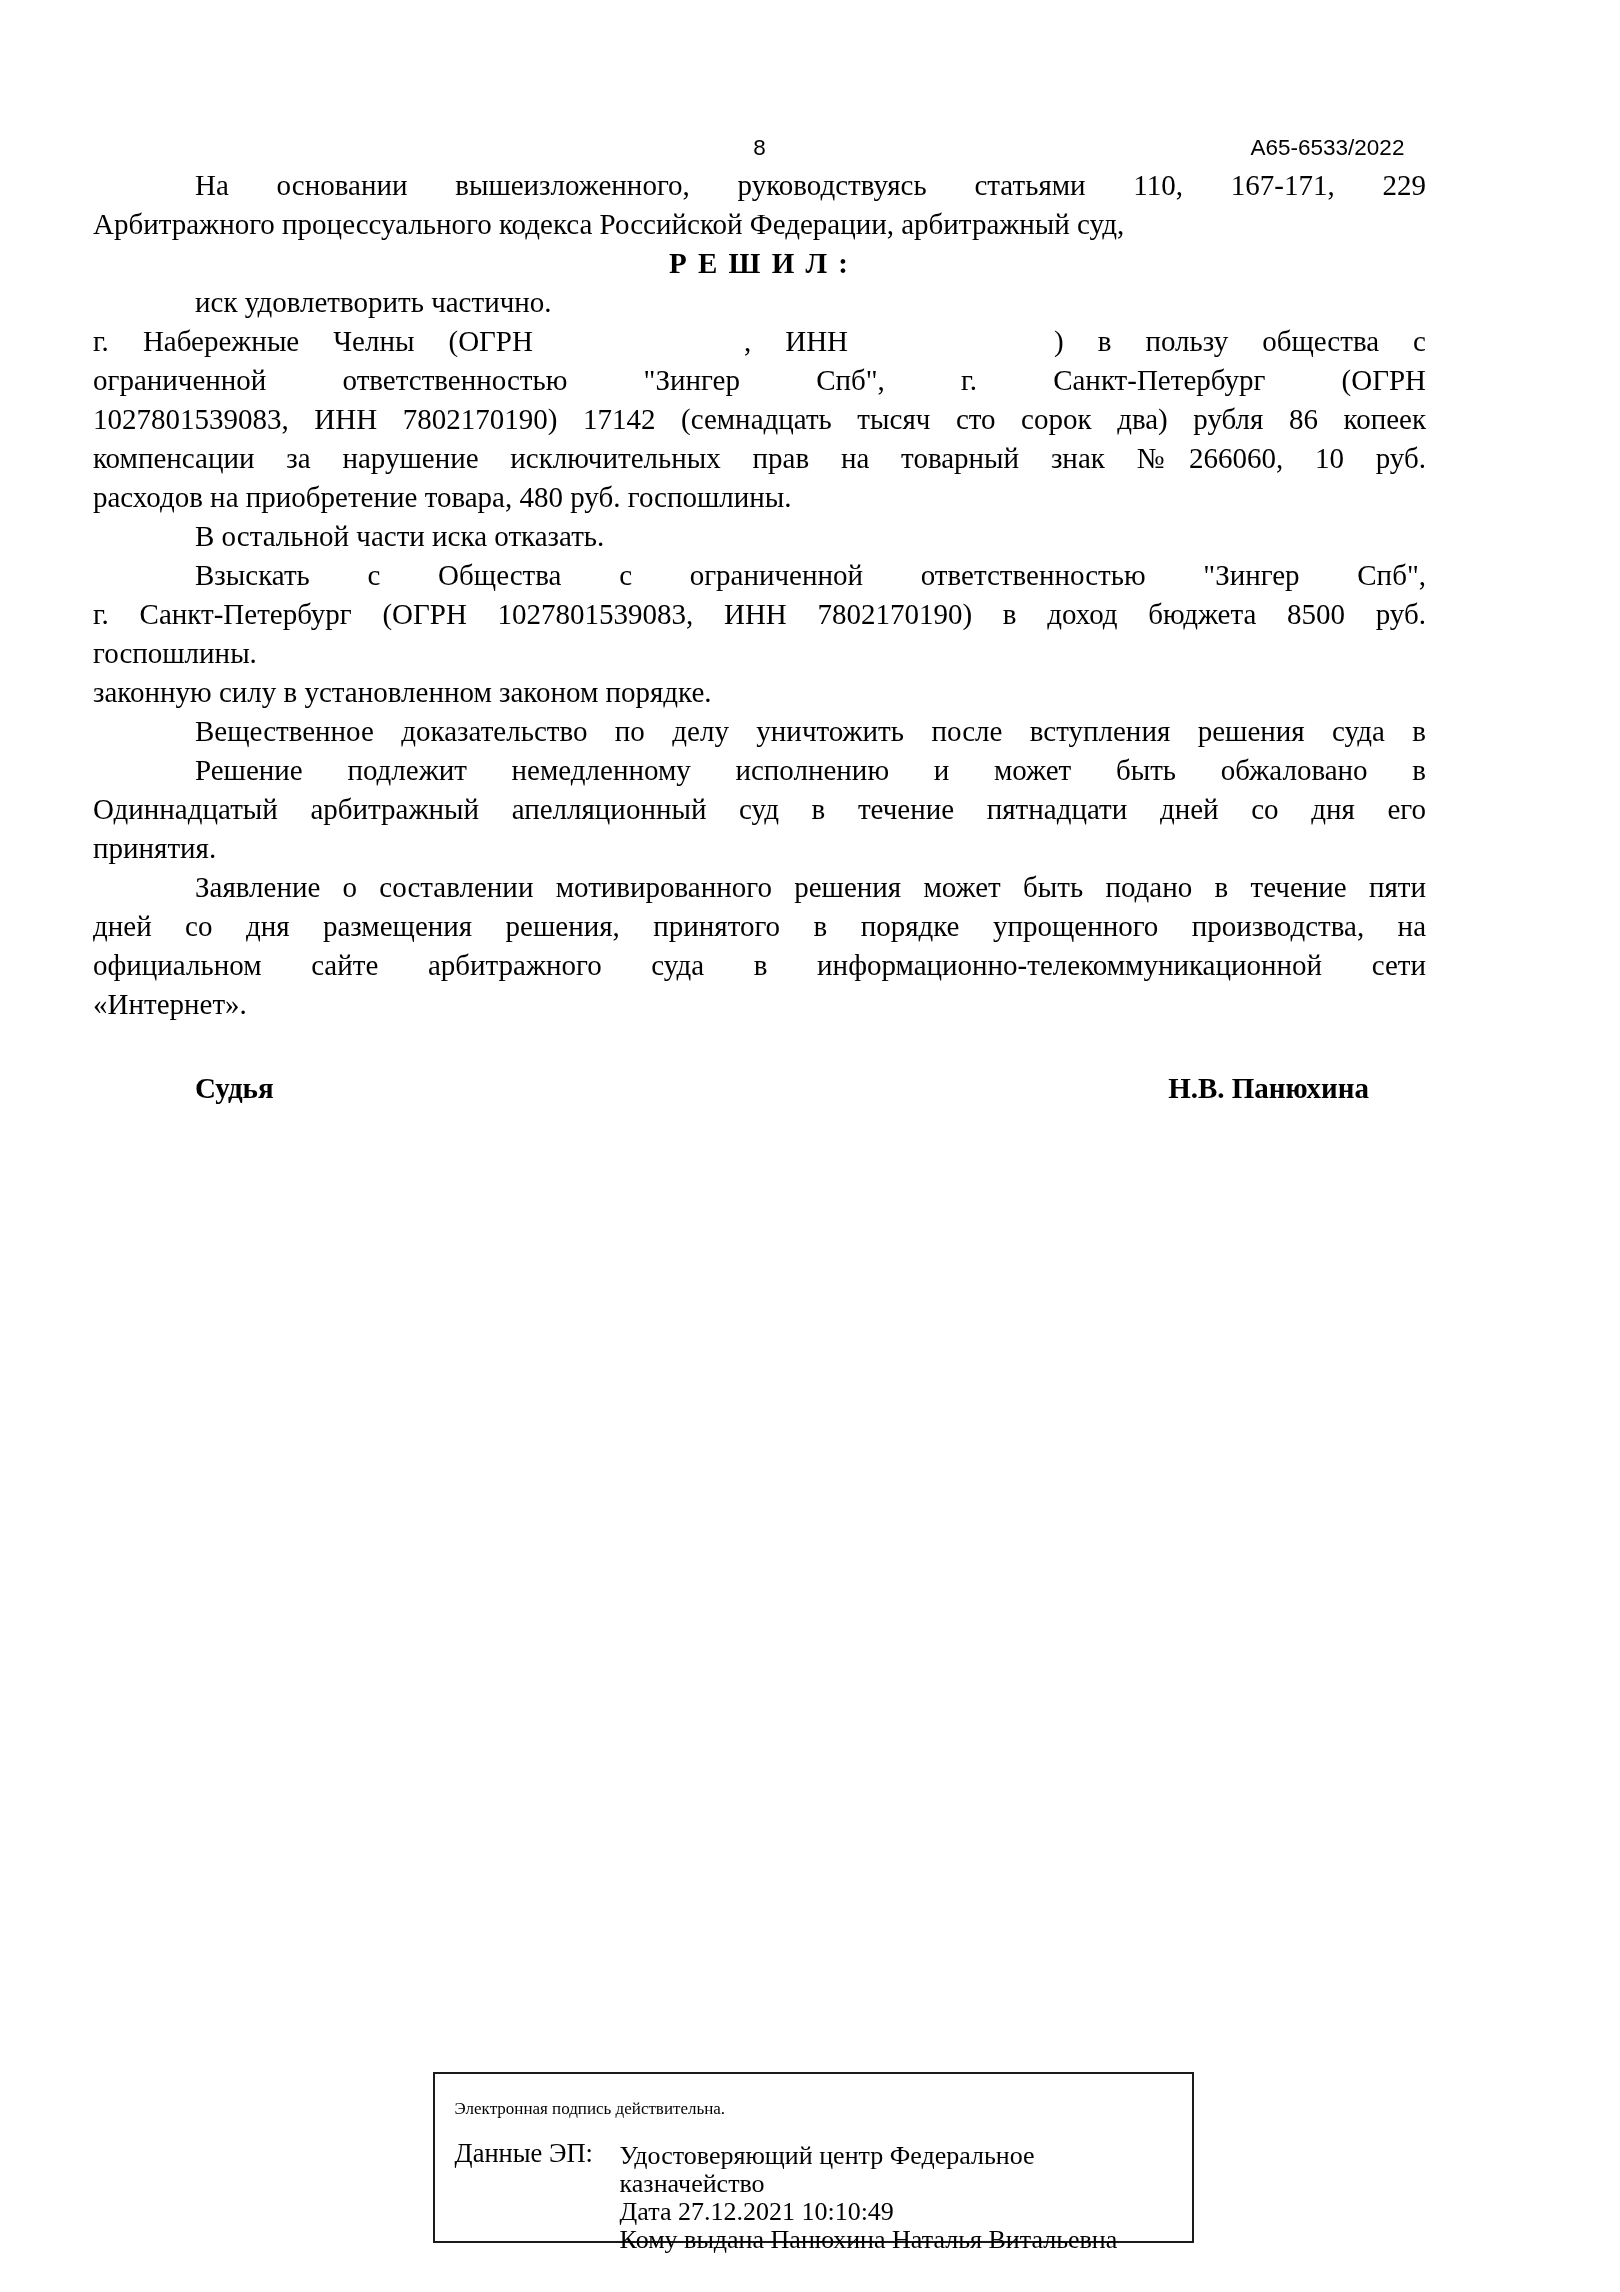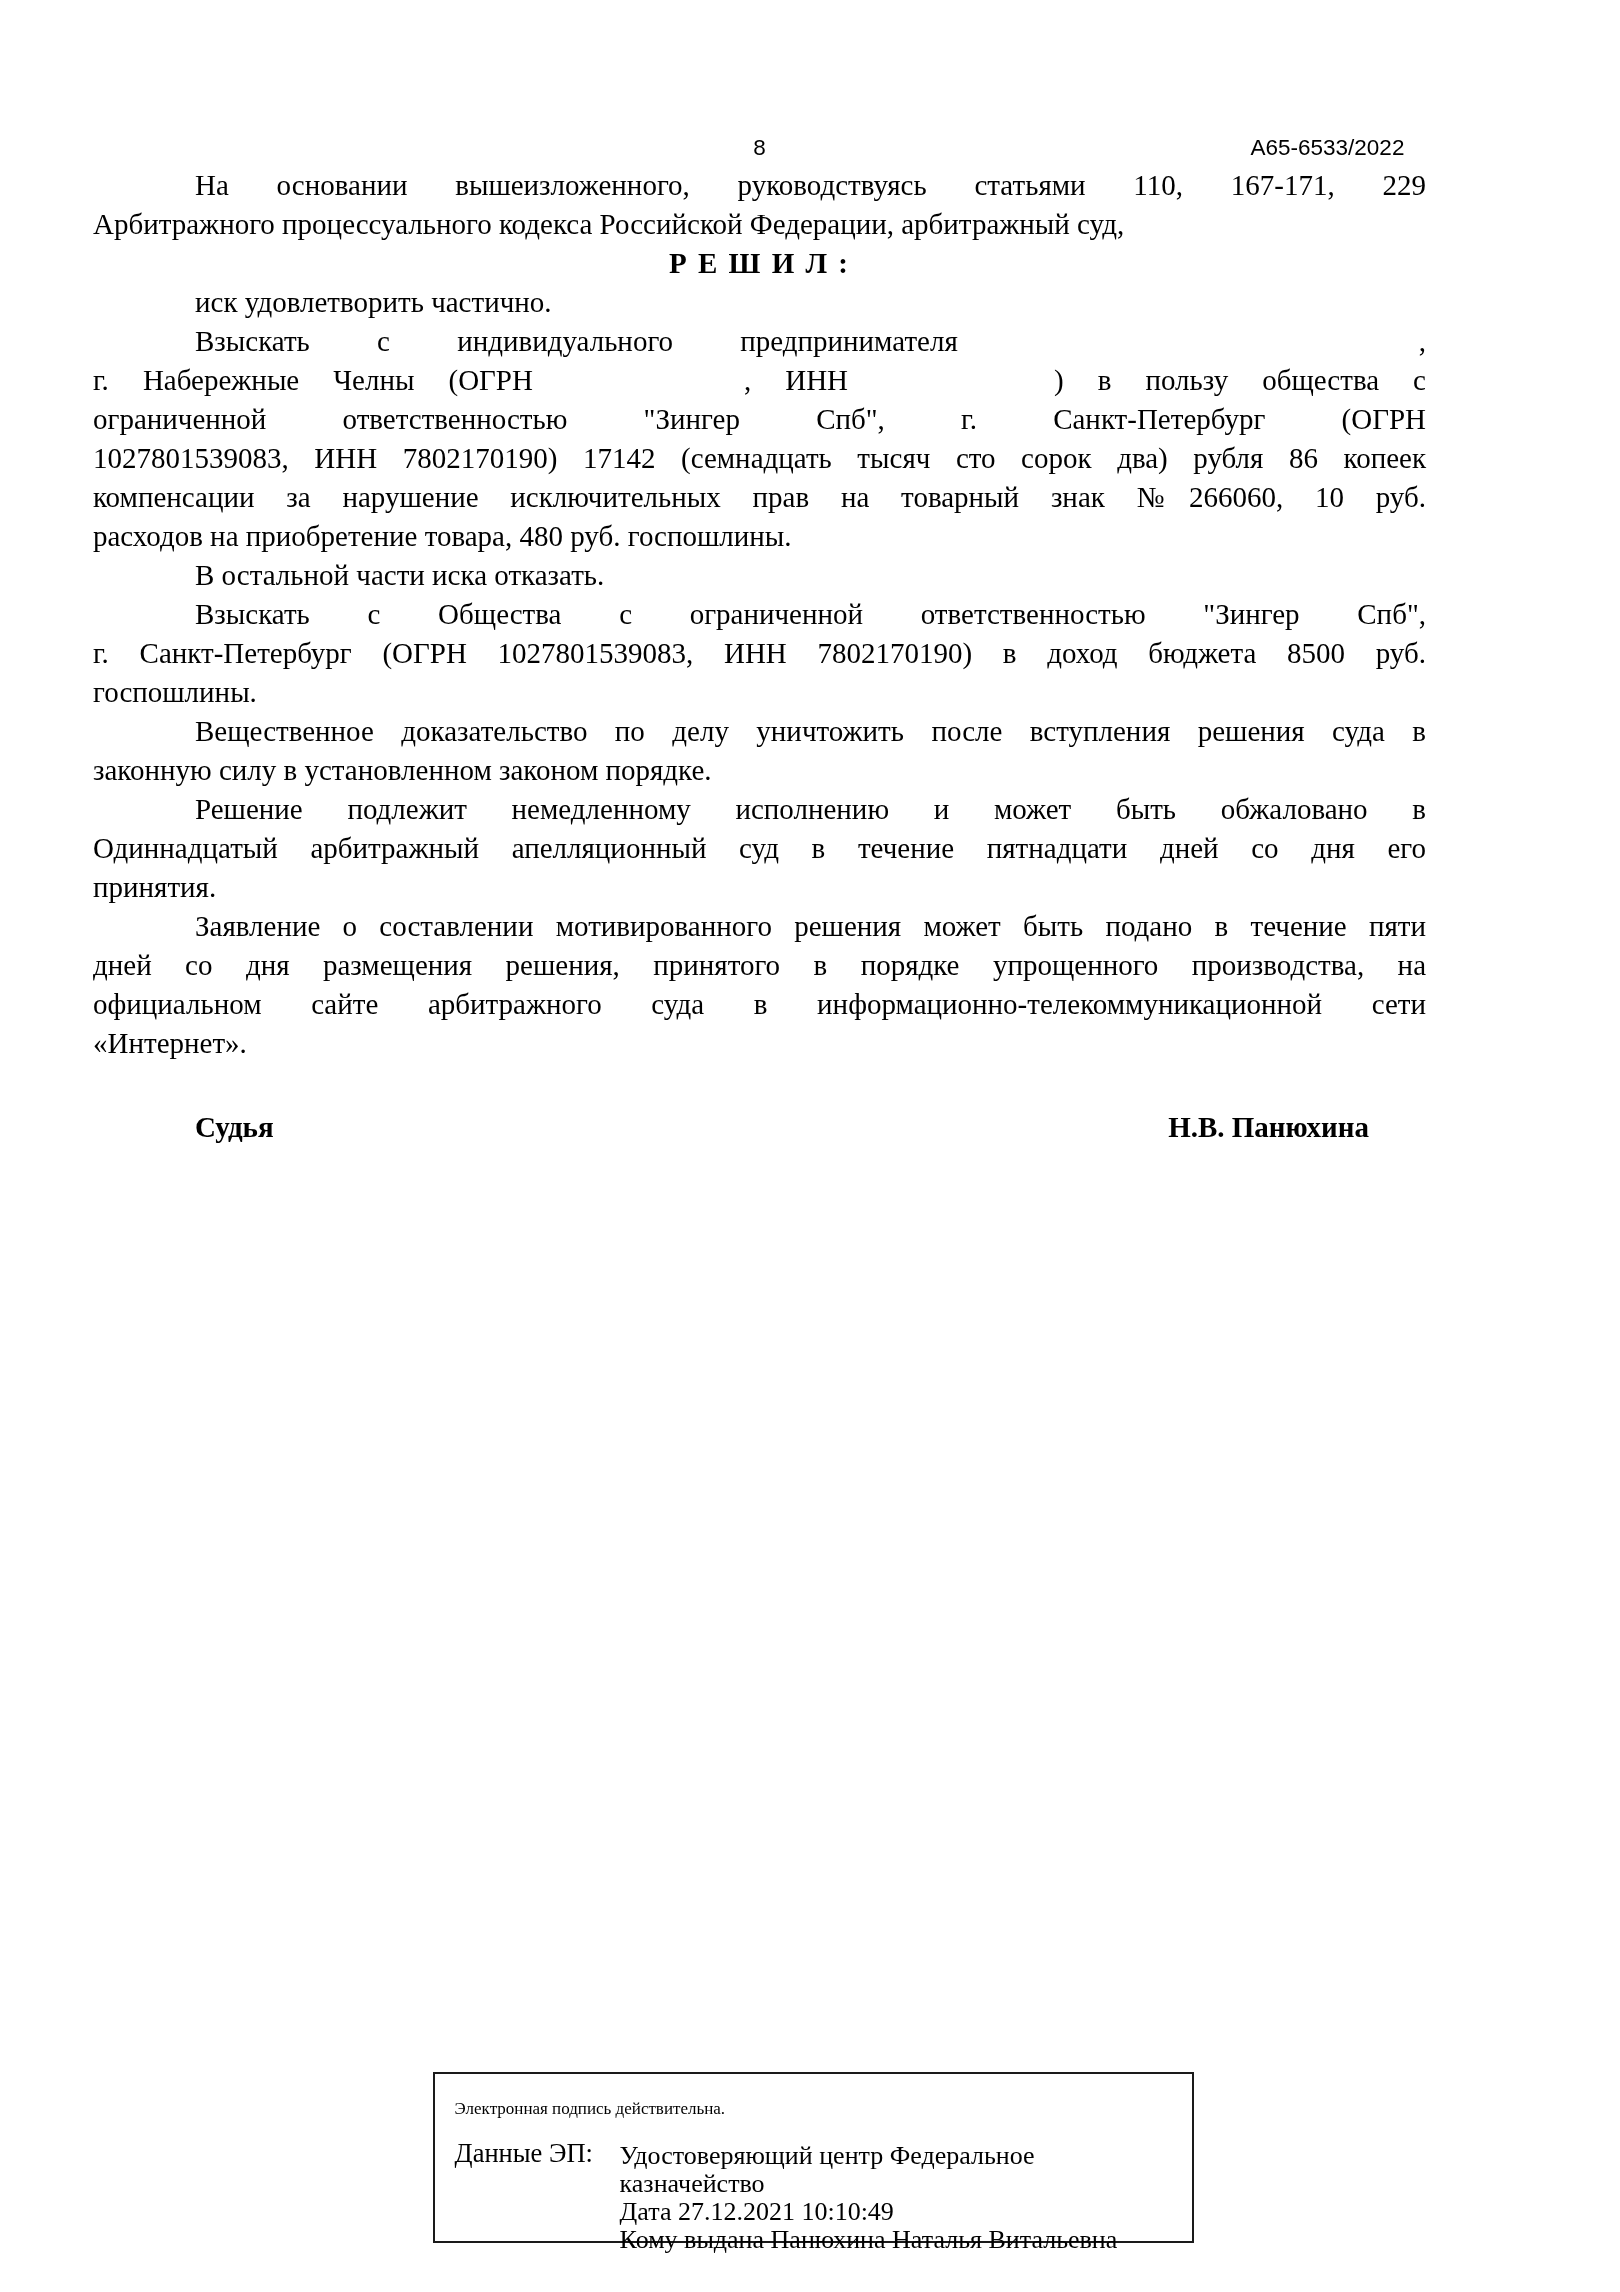--- a/index.html
+++ b/index.html
@@ -78,32 +78,31 @@
   <div class="header">
     <span class="pagenum">8</span>
     <span class="casenum">А65-6533/2022</span>
   </div>
 
   <div class="doc">
       <div class="line just"><span class="indent"></span><span>На основании вышеизложенного, руководствуясь статьями 110, 167-171, 229</span></div>
       <div class="line plain"><span>Арбитражного процессуального кодекса Российской Федерации, арбитражный суд,</span></div>
       <div class="line center bold"><span>Р Е Ш И Л :</span></div>
       <div class="line plain"><span class="indent"></span><span>иск удовлетворить частично.</span></div>
-      <div class="line just"><span class="indent"></span><span>Взыскать с индивидуального предпринимателя</span><span class="gap" style="width: 461px;"></span><span>,</span></div>
       <div class="line just"><span>г. Набережные Челны (ОГРН</span><span class="gap" style="width: 211px;"></span><span>, ИНН</span><span class="gap" style="width: 206px;"></span><span>) в пользу общества с</span></div>
       <div class="line just"><span>ограниченной ответственностью "Зингер Спб", г. Санкт-Петербург (ОГРН</span></div>
       <div class="line just"><span>1027801539083, ИНН 7802170190) 17142 (семнадцать тысяч сто сорок два) рубля 86 копеек</span></div>
       <div class="line just"><span>компенсации за нарушение исключительных прав на товарный знак №266060, 10 руб.</span></div>
       <div class="line plain"><span>расходов на приобретение товара, 480 руб. госпошлины.</span></div>
       <div class="line plain"><span class="indent"></span><span>В остальной части иска отказать.</span></div>
       <div class="line just"><span class="indent"></span><span>Взыскать с Общества с ограниченной ответственностью "Зингер Спб",</span></div>
       <div class="line just"><span>г. Санкт-Петербург (ОГРН 1027801539083, ИНН 7802170190) в доход бюджета 8500 руб.</span></div>
       <div class="line plain"><span>госпошлины.</span></div>
+      <div class="line plain"><span>законную силу в установленном законом порядке.</span></div>
       <div class="line just"><span class="indent"></span><span>Вещественное доказательство по делу уничтожить после вступления решения суда в</span></div>
-      <div class="line plain"><span>законную силу в установленном законом порядке.</span></div>
       <div class="line just"><span class="indent"></span><span>Решение подлежит немедленному исполнению и может быть обжаловано в</span></div>
       <div class="line just"><span>Одиннадцатый арбитражный апелляционный суд в течение пятнадцати дней со дня его</span></div>
       <div class="line plain"><span>принятия.</span></div>
       <div class="line just"><span class="indent"></span><span>Заявление о составлении мотивированного решения может быть подано в течение пяти</span></div>
       <div class="line just"><span>дней со дня размещения решения, принятого в порядке упрощенного производства, на</span></div>
       <div class="line just"><span>официальном сайте арбитражного суда в информационно-телекоммуникационной сети</span></div>
       <div class="line plain"><span>«Интернет».</span></div>
       <div class="sig-row">
         <span>Судья</span>
         <span>Н.В. Панюхина</span>

